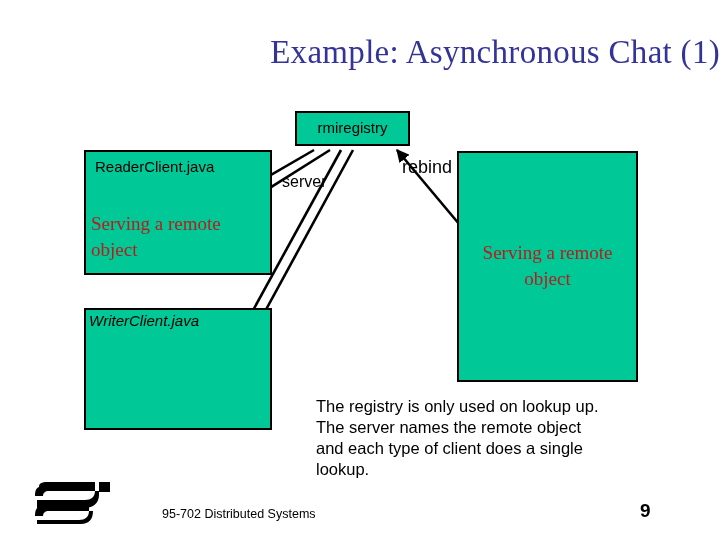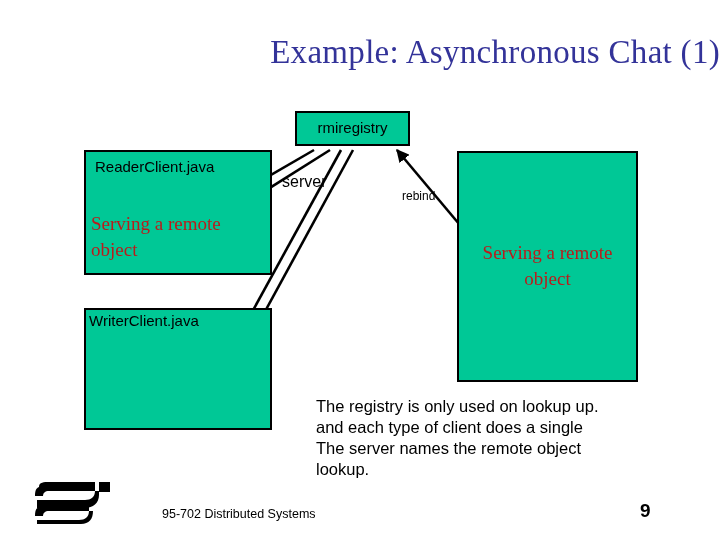--- a/index.html
+++ b/index.html
@@ -102,39 +102,39 @@
   }
   #label-reader-body {
     left: 91px;
     top: 211px;
     width: 175px;
     text-align: left;
   }
   #label-writer-file {
     left: 89px;
     top: 312px;
+    font-style: italic;
   }
   #label-server-body {
     left: 459px;
     top: 240px;
     width: 177px;
     text-align: center;
   }
 
   
   #label-lookup {
     left: 282px;
     top: 173px;
     font-size: 16px;
   }
   #label-rebind {
     left: 402px;
     top: 157px;
-    font-size: 12px;
-    margin-top: 32px;
+    font-size: 18px;
   }
 
   
   #connectors {
     position: absolute;
     left: 0; top: 0;
     width: 720px;
     height: 540px;
   }
 
@@ -221,22 +221,22 @@
 
     <div class="gbox" id="box-server"></div>
     <div class="box-label-serif" id="label-server-body">Serving a remote object</div>
 
     <div class="box-label-sans" id="label-lookup">server</div>
     <div class="box-label-sans" id="label-rebind">rebind</div>
   </div>
 
   <div id="note">
     <div>The registry is only used on lookup up.</div>
+    <div>The server names the remote object</div>
     <div>and each type of client does a single</div>
-    <div>The server names the remote object</div>
     <div>lookup.</div>
   </div>
 
   <svg id="footer-logo" viewBox="0 0 78 44" width="78" height="44" xmlns="http://www.w3.org/2000/svg">
     <path d="M6 6 C6 1 11 1 16 1 L62 1 L62 10 L16 10 C12 10 10 12 10 15 L2 15 C2 10 3 7 6 6 Z" fill="#000000"></path>
     <rect x="66" y="1" width="11" height="10" fill="#000000"></rect>
     <path d="M62 10 C62 16 58 19 52 19 L4 19 L4 27 L52 27 C60 27 66 22 66 14 L66 10 Z" fill="#000000"></path>
     <path d="M6 26 C6 21 11 21 16 21 L56 21 L56 30 L16 30 C12 30 10 32 10 35 L2 35 C2 30 3 27 6 26 Z" fill="#000000"></path>
     <path d="M56 30 C56 36 52 39 46 39 L4 39 L4 43 L48 43 C56 43 60 38 60 30 Z" fill="#000000"></path>
   </svg>

